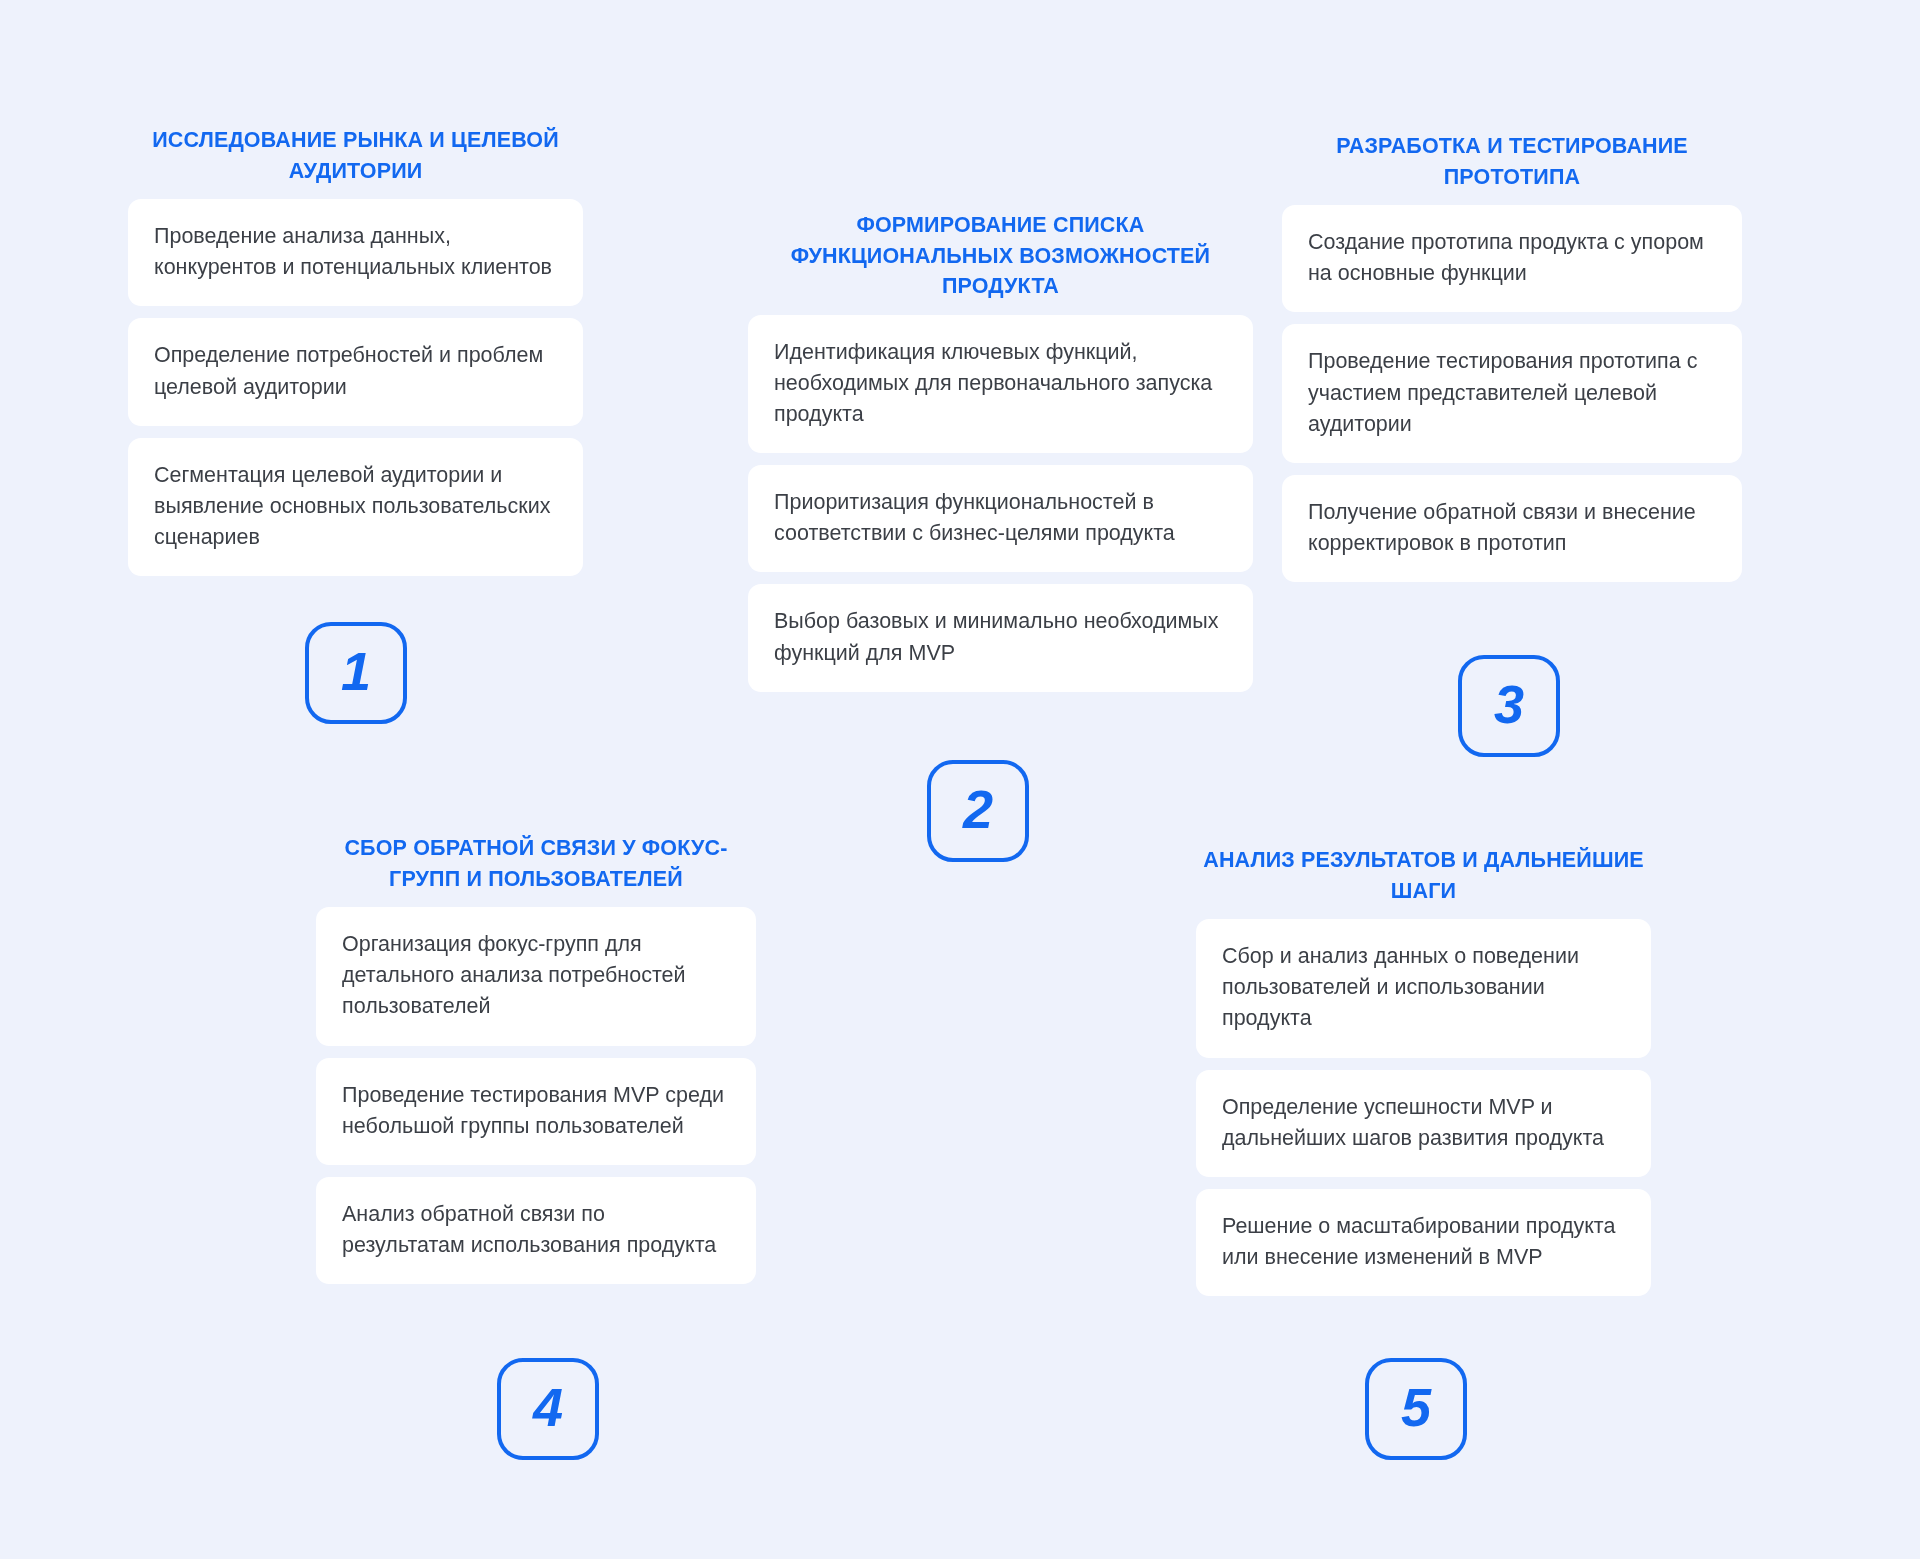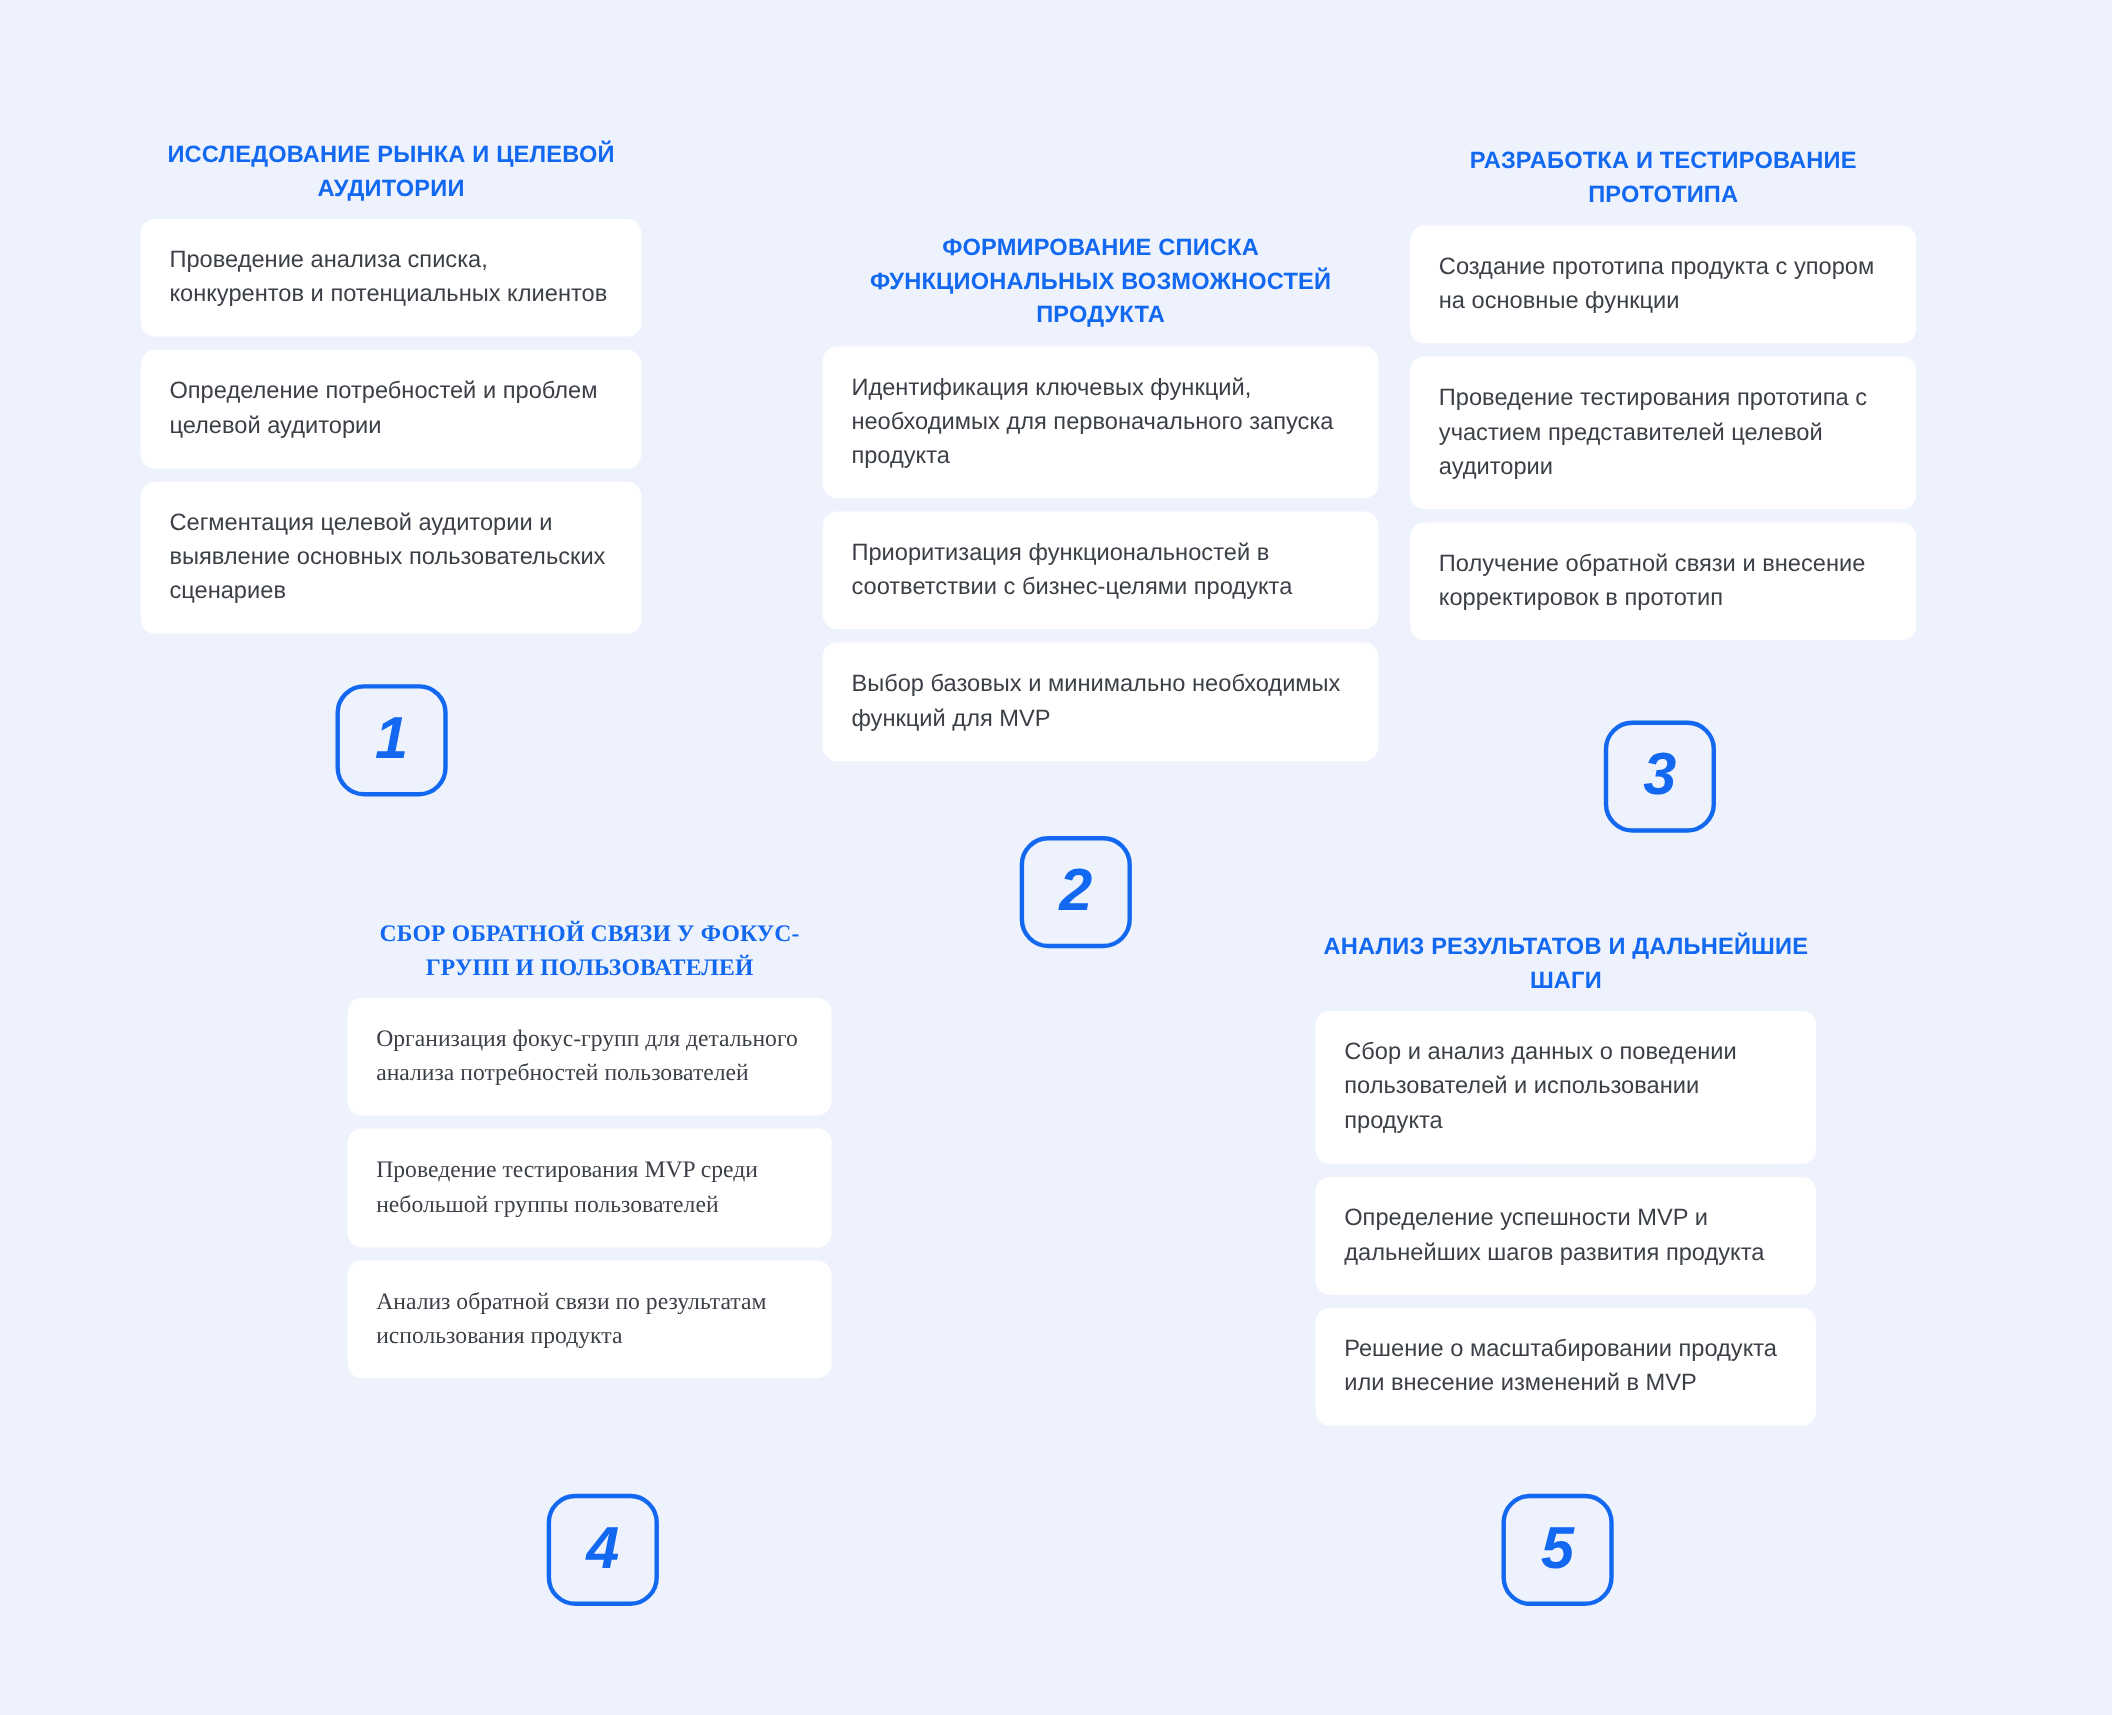--- a/index.html
+++ b/index.html
@@ -54,37 +54,37 @@
     align-items: center;
     justify-content: center;
     line-height: 1;
   }
   .badge span { display: block; transform: translateY(-2px); }
 
   
   #g1 { left: 128px;  top: 125px;  width: 455px; }
   #g2 { left: 748px;  top: 210px;  width: 505px; }
   #g3 { left: 1282px; top: 118px;  width: 460px; margin-top: 13px; }
-  #g4 { left: 316px;  top: 833px;  width: 440px; font-family: Liberation Serif, serif; }
+  #g4 { left: 316px;  top: 833px;  width: 440px; }
   #g5 { left: 1196px; top: 845px;  width: 455px; }
 
   #b1 { left: 305px;  top: 622px; }
   #b2 { left: 927px;  top: 760px; }
   #b3 { left: 1458px; top: 655px; }
   #b4 { left: 497px;  top: 1358px; }
   #b5 { left: 1365px; top: 1358px; }
 </style>
 </head>
 <body>
 
 <div id="stage">
 
   <div class="group" id="g1">
     <div class="group-heading">Исследование рынка и целевой аудитории</div>
-    <div class="card">Проведение анализа списка, конкурентов и потенциальных клиентов</div>
+    <div class="card">Проведение анализа данных, конкурентов и потенциальных клиентов</div>
     <div class="card">Определение потребностей и проблем целевой аудитории</div>
     <div class="card">Сегментация целевой аудитории и выявление основных пользовательских сценариев</div>
   </div>
   <div class="badge" id="b1">
     <span>1</span>
   </div>
 
   <div class="group" id="g2">
     <div class="group-heading">Формирование списка функциональных возможностей продукта</div>
     <div class="card">Идентификация ключевых функций, необходимых для первоначального запуска продукта</div>

